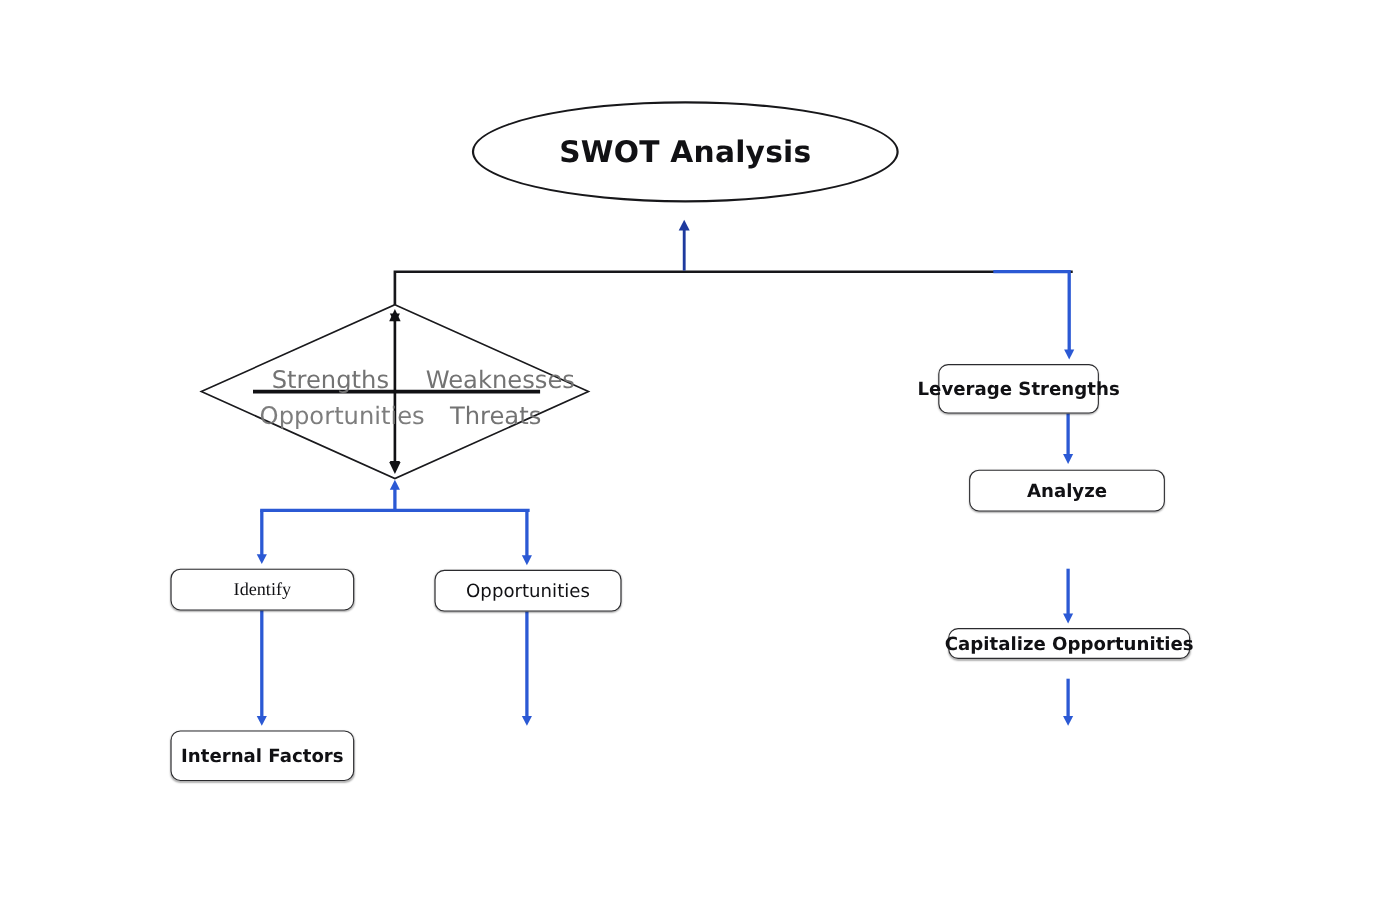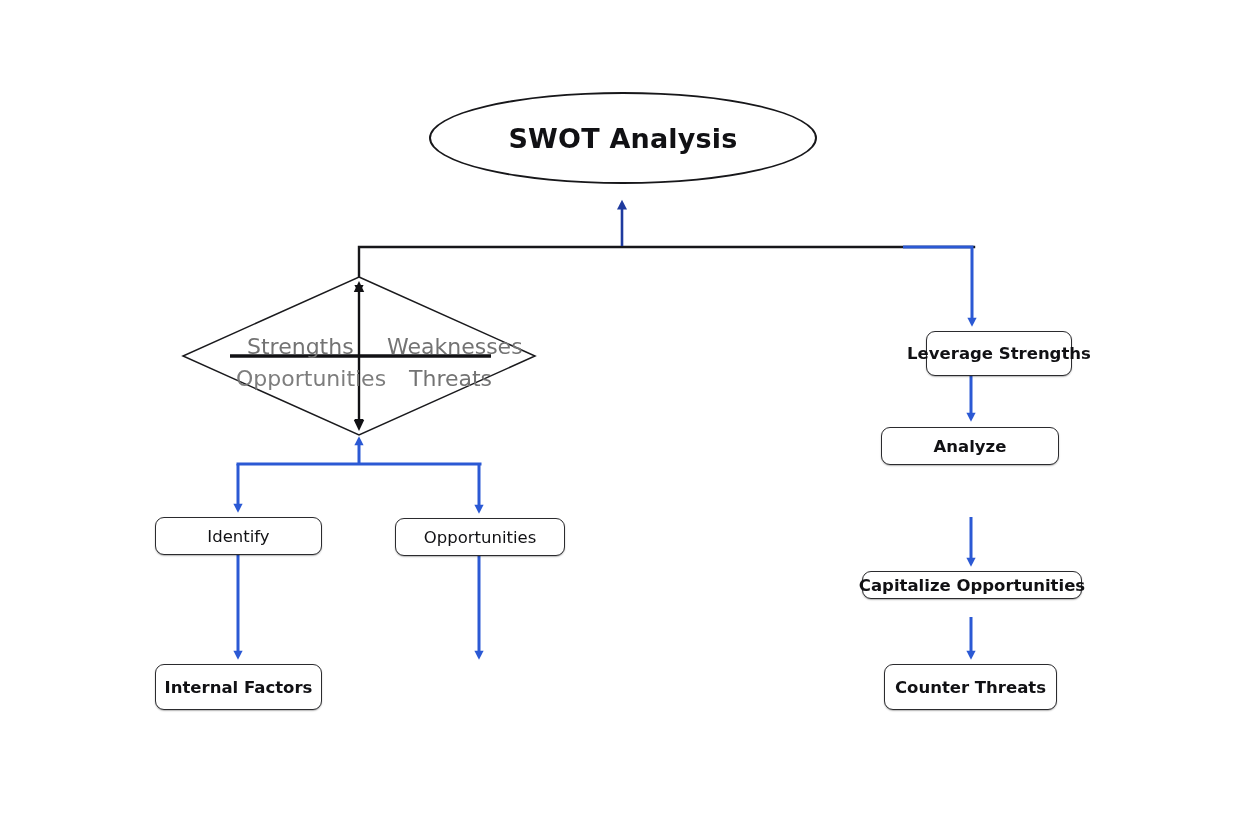--- a/index.html
+++ b/index.html
@@ -80,26 +80,26 @@
     display: flex;
     align-items: center;
     justify-content: center;
     color: #111114;
     font-size: 16.5px;
     white-space: nowrap;
     box-shadow: 0 1px 1.5px rgba(0,0,0,0.30);
   }
   .box.bold { font-weight: bold; }
 
-  .box-identify      { left: 155px; top: 517px; width: 167px; height: 38px; }
+  .box-identify      { left: 155px; top: 517px; width: 167px; height: 38px; font-family: Liberation Serif, serif; }
   .box-opportunities { left: 395px; top: 518px; width: 170px; height: 38px; }
   .box-internal      { left: 155px; top: 664px; width: 167px; height: 46px; }
   .box-external      { left: 395px; top: 664px; width: 170px; height: 46px; }
 
-  .box-leverage   { left: 926px; top: 331px; width: 146px; height: 45px; }
+  .box-leverage   { left: 853px; top: 331px; width: 146px; height: 45px; }
   .box-analyze    { left: 881px; top: 427px; width: 178px; height: 38px; font-weight: bold; }
   .box-mitigate   { left: 871px; top: 474px; width: 200px; height: 43px; }
   .box-capitalize { left: 862px; top: 571px; width: 220px; height: 28px; }
   .box-counter    { left: 884px; top: 664px; width: 173px; height: 46px; }
 </style>
 </head>
 <body>
 
 <div id="canvas">
 
@@ -195,17 +195,14 @@
 
   <div class="box box-leverage bold">
     <span>Leverage Strengths</span>
   </div>
   <div class="box box-analyze">
     <span>Analyze</span>
   </div>
   <div class="box box-capitalize bold">
     <span>Capitalize Opportunities</span>
   </div>
-  <div class="box box-counter bold">
-    <span>Counter Threats</span>
-  </div>
 
 </div>
 
 </body></html>

